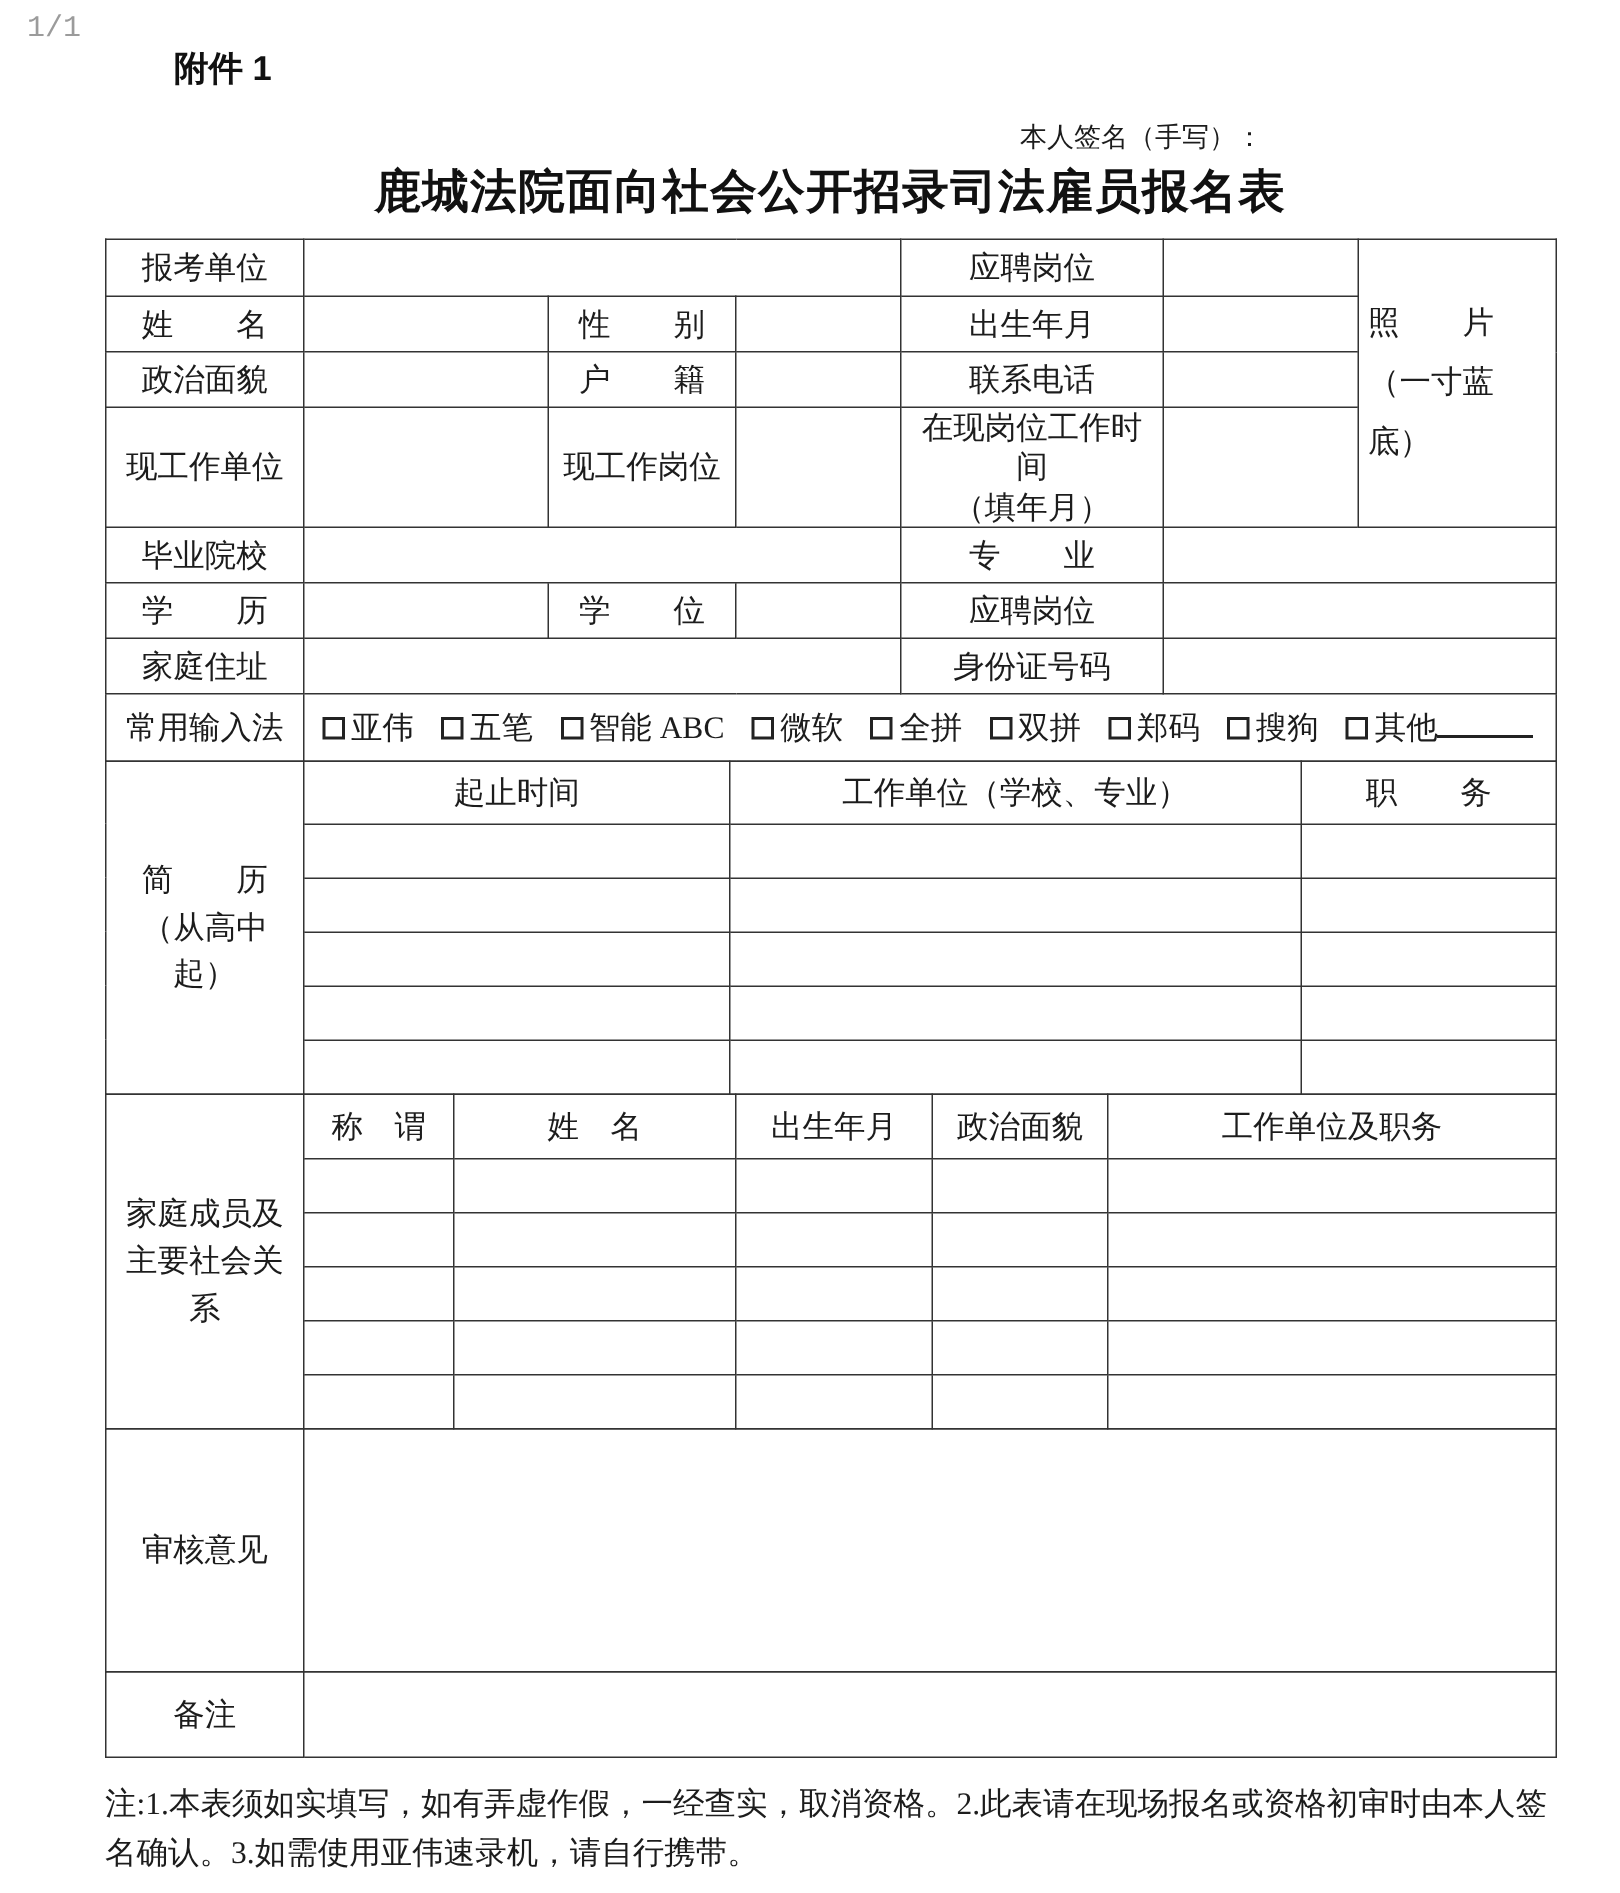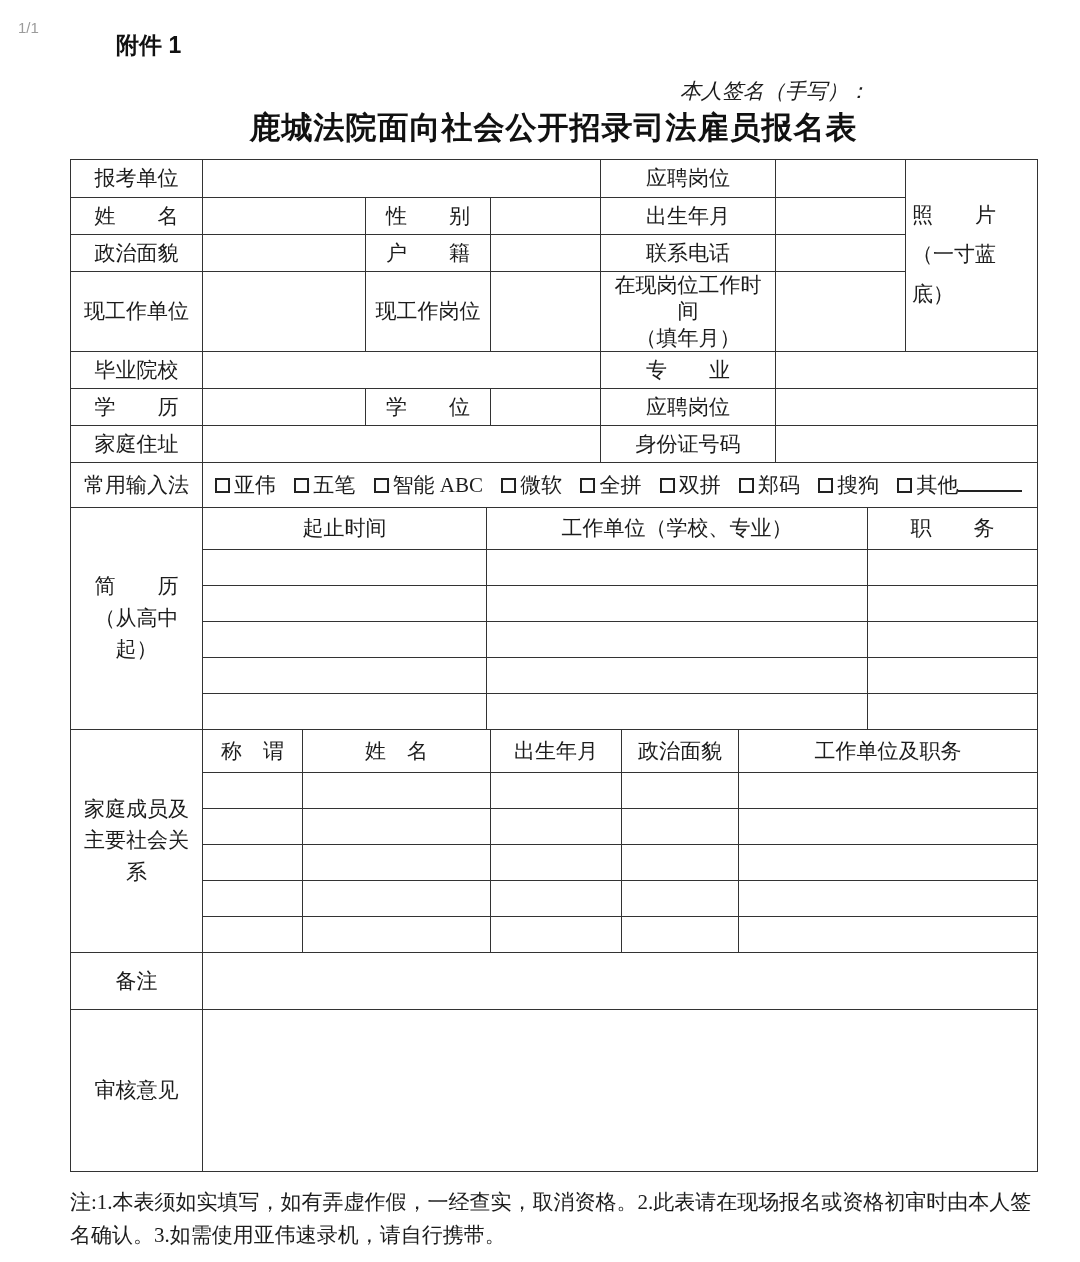--- a/index.html
+++ b/index.html
@@ -6,34 +6,34 @@
   html, body { margin: 0; padding: 0; }
   body {
     width: 1080px; height: 1262px;
     background: #ffffff;
     color: #1c1c1c;
     font-family: "Liberation Serif", serif;
     position: relative;
     overflow: hidden;
   }
   .page-indicator {
-    position: absolute; top: 19px; left: 18px;
-    font-family: Liberation Sans, sans-serif;
-    font-size: 15px; color: #9b9b9b;
+    position: absolute; top: 8px; left: 18px;
+    font-family: Liberation Mono, monospace;
+    font-size: 20px; color: #9b9b9b;
   }
   .attachment {
     margin: 30px 0 0 116px;
     font-family: "Liberation Sans", sans-serif;
     font-weight: 700; font-size: 23px; color: #111;
   }
   .content { width: 967px; margin-left: 70px; }
   .signature-line {
     margin-top: 16px; padding-left: 610px;
-    font-size: 21px; color: #1c1c1c;
-    height: 28px; line-height: 28px; font-style: italic;
+    font-size: 18px; color: #1c1c1c;
+    height: 28px; line-height: 28px;
   }
   .form-title {
     text-align: center;
     font-size: 31px; font-weight: 700; letter-spacing: 1px;
     margin: 2px 0 10px 0; color: #111;
   }
   table.form-table {
     border-collapse: collapse; table-layout: fixed;
     width: 967px; margin-top: -1px;
   }
@@ -265,34 +265,34 @@
         </tr>
   </tbody>
     </table>
 
   <table class="form-table">
     <colgroup>
         <col style="width:132px">
         <col style="width:835px">
       </colgroup>
     <tbody>
-        <tr class="h57">
-      <td class="lbl">备注</td>
+        <tr class="h162">
+      <td class="lbl">审核意见</td>
       <td></td>
     </tr>
   </tbody>
     </table>
 
   <table class="form-table">
     <colgroup>
         <col style="width:132px">
         <col style="width:835px">
       </colgroup>
     <tbody>
-        <tr class="h162">
-      <td class="lbl">审核意见</td>
+        <tr class="h57">
+      <td class="lbl">备注</td>
       <td></td>
     </tr>
   </tbody>
     </table>
 
   <div class="note">注:1.本表须如实填写，如有弄虚作假，一经查实，取消资格。2.此表请在现场报名或资格初审时由本人签名确认。3.如需使用亚伟速录机，请自行携带。</div>
 </div>
 
 </body></html>

